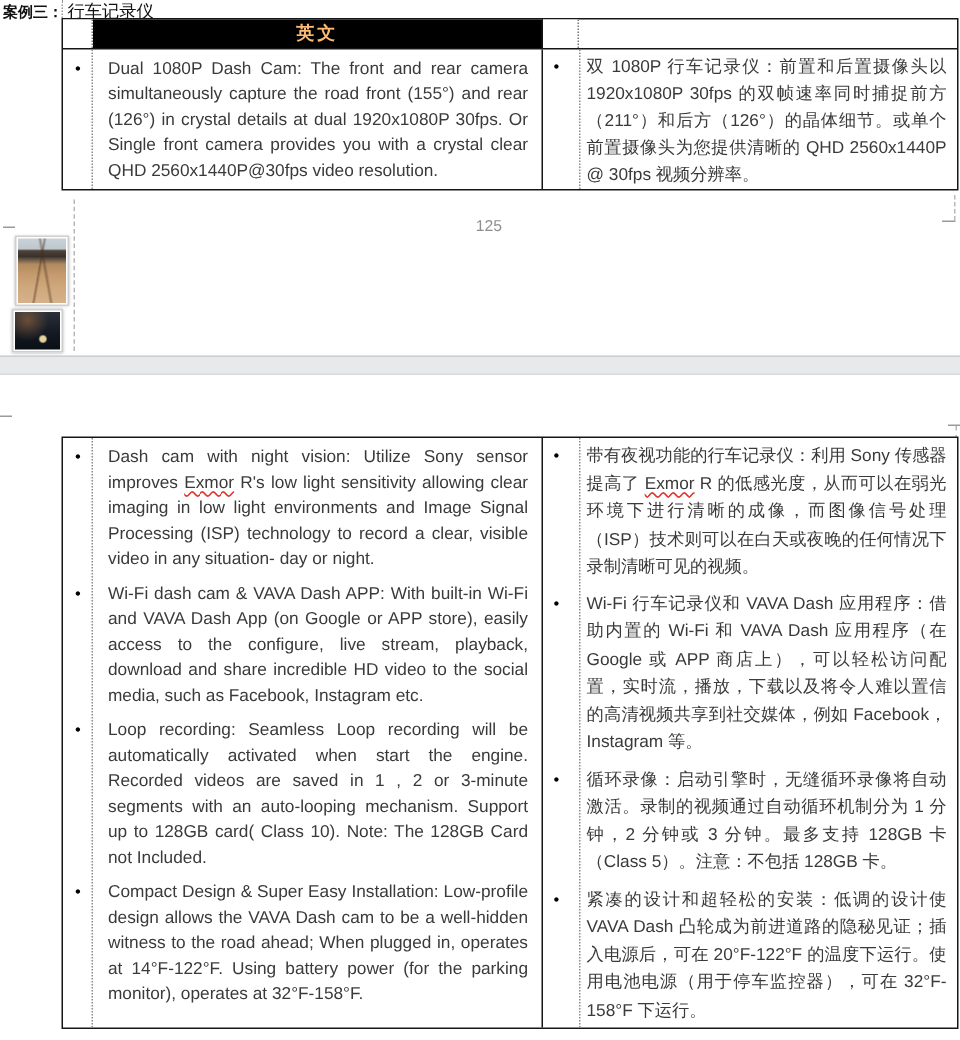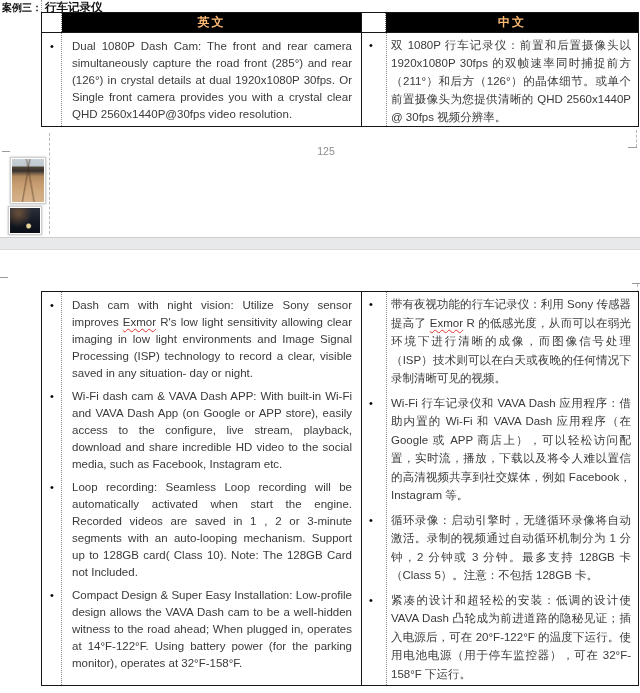--- a/index.html
+++ b/index.html
@@ -4,21 +4,21 @@
 <style>
   * { margin:0; padding:0; box-sizing:border-box; }
   body { background:#fff; }
   #page {
     position:relative; width:640px; height:693px; background:#ffffff;
     font-family:"Liberation Sans","DejaVu Sans",sans-serif; color:#3a3a3a;
     overflow:hidden;
   }
   
   .case-label { position:absolute; left:2px; top:1px; font-size:10px; font-weight:bold; color:#111; }
-  .case-title { position:absolute; left:45px; top:0; font-size:11.5px; font-weight:bold; color:#111; }
+  .case-title { position:absolute; left:45px; top:0; font-size:11.5px; font-weight:normal; color:#111; }
   .title-div  { position:absolute; left:41px; top:0; height:12px; width:0; border-left:1px dotted #999; }
 
   
   .doc-table { position:absolute; left:41px; width:598px; border:1.5px solid #161616; background:#fff; }
   #table1 { top:12px; }
   #table2 { top:291px; }
 
   .thead { display:flex; height:20px; border-bottom:1px solid #161616; }
   .gut-head { background:#fff; }
   .gut-head.en { width:20px; border-right:1px dotted #777; }
@@ -94,28 +94,27 @@
 
   <span class="case-label">案例三：</span>
   <span class="title-div"></span>
   <span class="case-title">行车记录仪</span>
 
   <div class="doc-table" id="table1">
     <div class="thead">
       <div class="gut-head en"></div>
       <div class="head-cell en">英文</div>
       <div class="gut-head zh"></div>
-      <div class="head-cell zh">中文</div>
     </div>
     <div class="tbody">
       <div class="half en">
         <div class="gutline"></div>
         <div class="item">
           <span class="bullet">•</span>
-          <span>Dual 1080P Dash Cam: The front and rear camera simultaneously capture the road front (285°) and rear (126°) in crystal details at dual 1920x1080P 30fps. Or Single front camera provides you with a crystal clear QHD 2560x1440P@30fps video resolution.</span>
+          <span>Dual 1080P Dash Cam: The front and rear camera simultaneously capture the road front (155°) and rear (126°) in crystal details at dual 1920x1080P 30fps. Or Single front camera provides you with a crystal clear QHD 2560x1440P@30fps video resolution.</span>
         </div>
       </div>
       <div class="half zh">
         <div class="gutline"></div>
         <div class="item">
           <span class="bullet">•</span>
           <span>双 1080P 行车记录仪：前置和后置摄像头以 1920x1080P 30fps 的双帧速率同时捕捉前方（211°）和后方（126°）的晶体细节。或单个前置摄像头为您提供清晰的 QHD 2560x1440P @ 30fps 视频分辨率。</span>
         </div>
       </div>
     </div>
@@ -140,21 +139,21 @@
   <div class="hmark" id="mk-left-p2"></div>
   <div class="hmark" id="mk-right-p2"></div>
   <div class="vguide" id="vg-right-p2"></div>
 
   <div class="doc-table" id="table2">
     <div class="tbody">
       <div class="half en">
         <div class="gutline"></div>
         <div class="item">
           <span class="bullet">•</span>
-          <span>Dash cam with night vision: Utilize Sony sensor improves </span><span class="sp">Exmor</span><span> R's low light sensitivity allowing clear imaging in low light environments and Image Signal Processing (ISP) technology to record a clear, visible saved in any situation- day or night.</span>
+          <span>Dash cam with night vision: Utilize Sony sensor improves </span><span class="sp">Exmor</span><span> R's low light sensitivity allowing clear imaging in low light environments and Image Signal Processing (ISP) technology to record a clear, visible video in any situation- day or night.</span>
         </div>
         <div class="item">
           <span class="bullet">•</span>
           <span>Wi-Fi dash cam &amp; VAVA Dash APP: With built-in Wi-Fi and VAVA Dash App (on Google or APP store), easily access to the configure, live stream, playback, download and share incredible HD video to the social media, such as Facebook, Instagram etc.</span>
         </div>
         <div class="item">
           <span class="bullet">•</span>
           <span>Loop recording: Seamless Loop recording will be automatically activated when start the engine. Recorded videos are saved in 1 , 2 or 3-minute segments with an auto-looping mechanism. Support up to 128GB card( Class 10). Note: The 128GB Card not Included.</span>
         </div>
         <div class="item">

